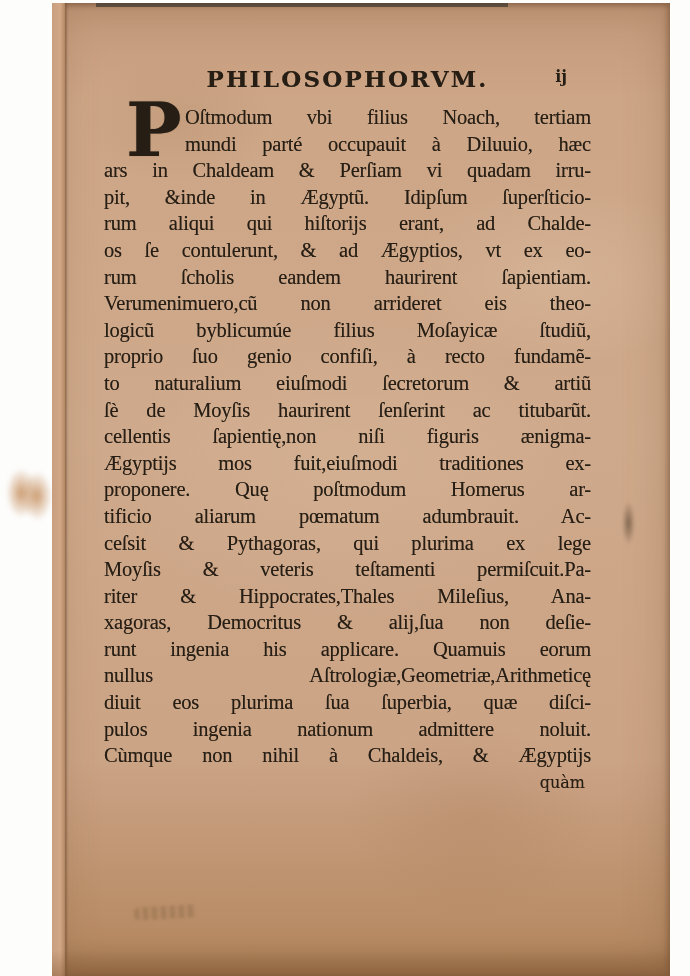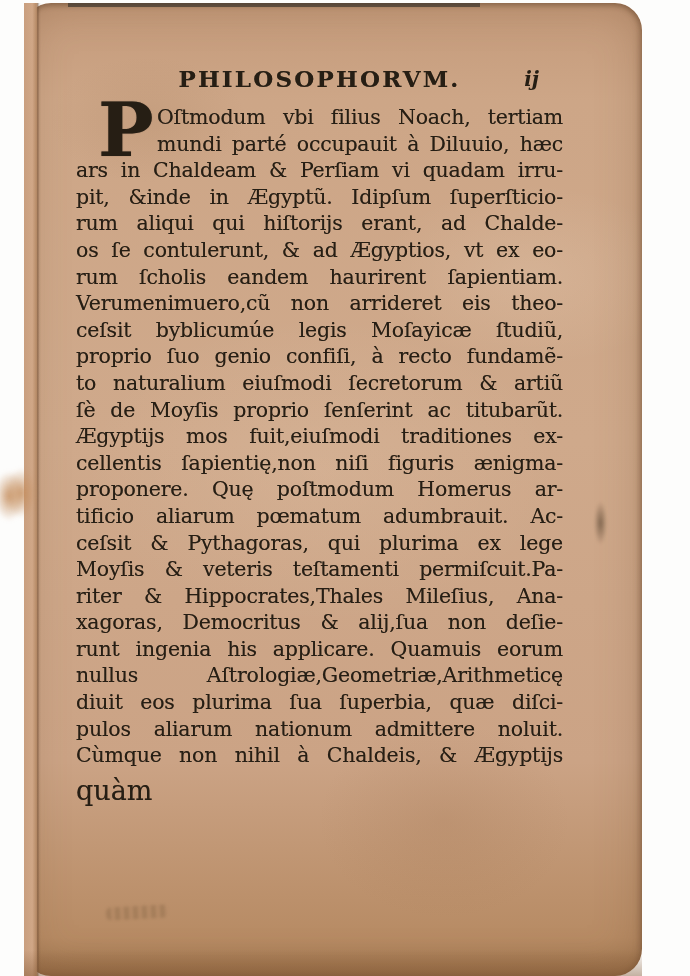--- a/index.html
+++ b/index.html
@@ -2,29 +2,28 @@
 <html><head>
 <meta charset="utf-8">
 <style>
   html,body{margin:0;padding:0;}
   body{
     width:690px;height:976px;position:relative;overflow:hidden;
     background:#fdfdfc;
     font-family:"DejaVu Serif", serif;
   }
   .scan{
-    position:absolute;left:24px;top:3px;width:618px;height:973px;
+    position:absolute;left:52px;top:3px;width:618px;height:973px;
     background:
       radial-gradient(140px 90px at 20% 12%, rgba(160,120,85,.18), transparent 70%),
       radial-gradient(220px 130px at 82% 28%, rgba(255,240,220,.14), transparent 70%),
       radial-gradient(180px 140px at 68% 84%, rgba(150,105,70,.16), transparent 70%),
       radial-gradient(340px 220px at 48% 48%, rgba(255,238,215,.10), transparent 70%),
       linear-gradient(180deg,#c49a7a 0%, #cda687 10%, #cfa98b 45%, #cba385 78%, #b78b64 96%, #a27850 100%);
     box-shadow: inset 0 0 46px rgba(118,80,50,.32), inset -3px 0 6px rgba(110,75,50,.38), inset 0 3px 5px rgba(110,80,55,.45);
-    border-radius: 27px;
   }
   .edge-left{
     position:absolute;left:0;top:0;bottom:0;width:15px;
     background:linear-gradient(90deg,#c99f7f 0%, #d0a787 55%, #b88c68 82%, rgba(110,74,48,.38) 94%, rgba(110,74,48,0) 100%);
   }
   .crease{
     position:absolute;left:13px;top:0;bottom:0;width:4px;
     background:linear-gradient(90deg, rgba(92,60,38,.28), rgba(92,60,38,0));
   }
   .top-edge-shadow{
@@ -53,38 +52,38 @@
   .content{
     position:absolute;left:52px;top:62px;width:487px;
     color:#261e14;
   }
   .header-row{position:relative;height:30px;}
   .header-title{
     text-align:center;font-size:23px;font-weight:bold;letter-spacing:2.2px;
     text-shadow:0 0 .6px rgba(38,30,20,.55);
   }
   .folio{
-    position:absolute;right:24px;top:2px;font-style:italic;font-size:20px;font-weight:bold;
+    position:absolute;right:24px;top:2px;font-size:16px;font-weight:bold;
   }
   .body-text{position:relative;margin-top:9px;}
   .drop-cap{
     position:absolute;left:22px;top:-3px;
     font-size:74px;line-height:58px;font-weight:bold;
     text-shadow:0 0 .8px rgba(38,30,20,.6);
   }
   .tl{
     font-size:20.5px;line-height:26.6px;letter-spacing:-.2px;
     text-align:justify;text-align-last:justify;white-space:nowrap;
     text-shadow:0 0 .5px rgba(38,30,20,.5);
+    font-family:Liberation Serif, serif;
   }
   .cap-indent{margin-left:81px;}
   .catchword{
-    font-size:27px;line-height:27px;text-align:left;padding-right:6px;
+    font-size:16px;line-height:27px;text-align:right;padding-right:6px;
     text-shadow:0 0 .5px rgba(38,30,20,.5);
-    margin-top:8px;
   }
 </style>
 </head>
 <body>
 
 <div class="scan">
   <div class="edge-left"></div>
   <div class="crease"></div>
   <div class="top-edge-shadow"></div>
   <div class="bottom-band"></div>
@@ -99,36 +98,36 @@
     <div class="body-text">
       <span class="drop-cap">P</span>
       <div class="tl cap-indent">Oſtmodum vbi filius Noach, tertiam</div>
       <div class="tl cap-indent">mundi parté occupauit à Diluuio, hæc</div>
       <div class="tl">ars in Chaldeam &amp; Perſiam vi quadam irru-</div>
       <div class="tl">pit, &amp;inde in Ægyptũ. Idipſum ſuperſticio-</div>
       <div class="tl">rum aliqui qui hiſtorijs erant, ad Chalde-</div>
       <div class="tl">os ſe contulerunt, &amp; ad Ægyptios, vt ex eo-</div>
       <div class="tl">rum ſcholis eandem haurirent ſapientiam.</div>
       <div class="tl">Verumenimuero,cũ non arrideret eis theo-</div>
-      <div class="tl">ceſsit byblicumúe legis Moſayicæ ſtudiũ,</div>
+      <div class="tl">logicũ byblicumúe filius Moſayicæ ſtudiũ,</div>
       <div class="tl">proprio ſuo genio confiſi, à recto fundamẽ-</div>
       <div class="tl">to naturalium eiuſmodi ſecretorum &amp; artiũ</div>
-      <div class="tl">ſè de Moyſis proprio ſenſerint ac titubarũt.</div>
+      <div class="tl">ſè de Moyſis haurirent ſenſerint ac titubarũt.</div>
+      <div class="tl">cellentis ſapientię,non niſi figuris ænigma-</div>
       <div class="tl">Ægyptijs mos fuit,eiuſmodi traditiones ex-</div>
-      <div class="tl">cellentis ſapientię,non niſi figuris ænigma-</div>
       <div class="tl">proponere. Quę poſtmodum Homerus ar-</div>
       <div class="tl">tificio aliarum pœmatum adumbrauit. Ac-</div>
       <div class="tl">ceſsit &amp; Pythagoras, qui plurima ex lege</div>
       <div class="tl">Moyſis &amp; veteris teſtamenti permiſcuit.Pa-</div>
       <div class="tl">riter &amp; Hippocrates,Thales Mileſius, Ana-</div>
       <div class="tl">xagoras, Democritus &amp; alij,ſua non deſie-</div>
       <div class="tl">runt ingenia his applicare. Quamuis eorum</div>
       <div class="tl">nullus Aſtrologiæ,Geometriæ,Arithmeticę</div>
       <div class="tl">diuit eos plurima ſua ſuperbia, quæ diſci-</div>
-      <div class="tl">pulos aliarum nationum admittere noluit.</div>
+      <div class="tl">pulos ingenia nationum admittere noluit.</div>
       <div class="tl">Cùmque non nihil à Chaldeis, &amp; Ægyptijs</div>
       <div class="catchword">quàm</div>
     </div>
   </div>
 
   <div class="margin-stain" style="left:-30px;"></div>
 </div>
 
 <div class="margin-stain"></div>
 

